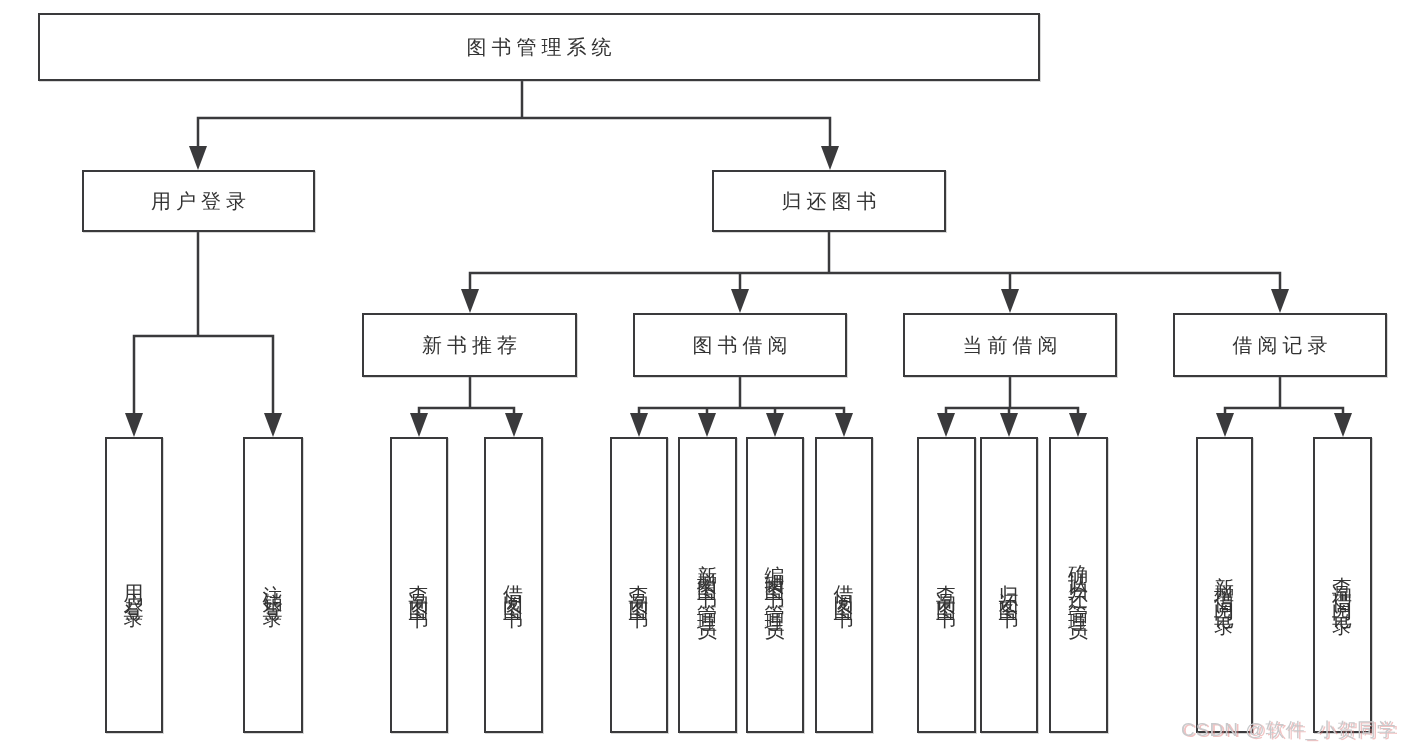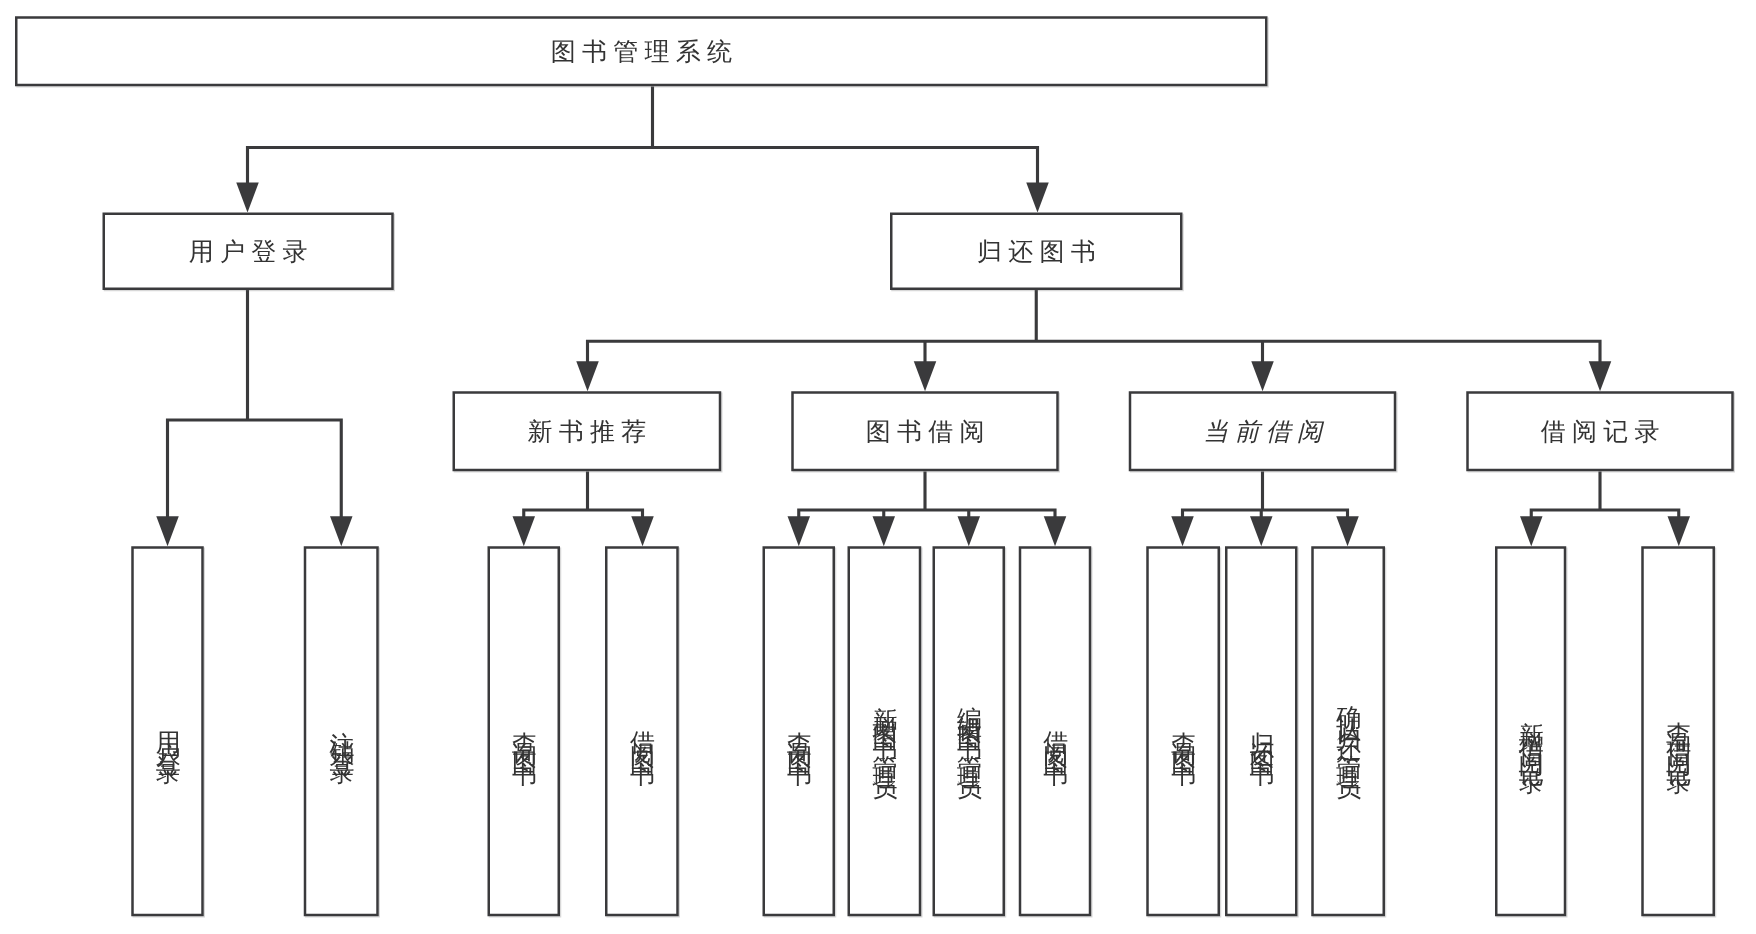--- a/index.html
+++ b/index.html
@@ -107,28 +107,28 @@
     <polygon points="937,413 955,413 946,437"></polygon>
     <polygon points="1000,413 1018,413 1009,437"></polygon>
     <polygon points="1069,413 1087,413 1078,437"></polygon>
 
     <path d="M1280,377 V408"></path>
     <path d="M1225,414 L1225,408 L1343,408 L1343,414"></path>
     <polygon points="1216,413 1234,413 1225,437"></polygon>
     <polygon points="1334,413 1352,413 1343,437"></polygon>
   </svg>
 
-  <div class="node" style="left:12px;top:13px;width:1002px;height:56px;">图书管理系统</div>
+  <div class="node" style="left:38px;top:13px;width:1002px;height:68px;">图书管理系统</div>
 
   <div class="node" style="left:82px;top:170px;width:233px;height:62px;">用户登录</div>
   <div class="node" style="left:712px;top:170px;width:234px;height:62px;">归还图书</div>
 
   <div class="node" style="left:362px;top:313px;width:215px;height:64px;">新书推荐</div>
   <div class="node" style="left:633px;top:313px;width:214px;height:64px;">图书借阅</div>
-  <div class="node" style="left:903px;top:313px;width:214px;height:64px;font-style:italic;">当前借阅</div>
+  <div class="node" style="left:903px;top:313px;width:214px;height:64px;">当前借阅</div>
   <div class="node" style="left:1173px;top:313px;width:214px;height:64px;">借阅记录</div>
 
   <div class="leaf" style="left:105px;top:437px;width:58px;height:296px;">
     <span>用户登录</span>
   </div>
   <div class="leaf" style="left:243px;top:437px;width:60px;height:296px;">
     <span>注销登录</span>
   </div>
   <div class="leaf" style="left:390px;top:437px;width:58px;height:296px;">
     <span>查询图书</span>
@@ -157,13 +157,14 @@
   <div class="leaf" style="left:1049px;top:437px;width:59px;height:296px;">
     <span>确认归还（管理员）</span>
   </div>
   <div class="leaf" style="left:1196px;top:437px;width:57px;height:296px;">
     <span>新增借阅记录</span>
   </div>
   <div class="leaf" style="left:1313px;top:437px;width:59px;height:296px;">
     <span>查询借阅记录</span>
   </div>
 
+  <div class="watermark">CSDN @软件_小贺同学</div>
 </div>
 
 </body></html>

